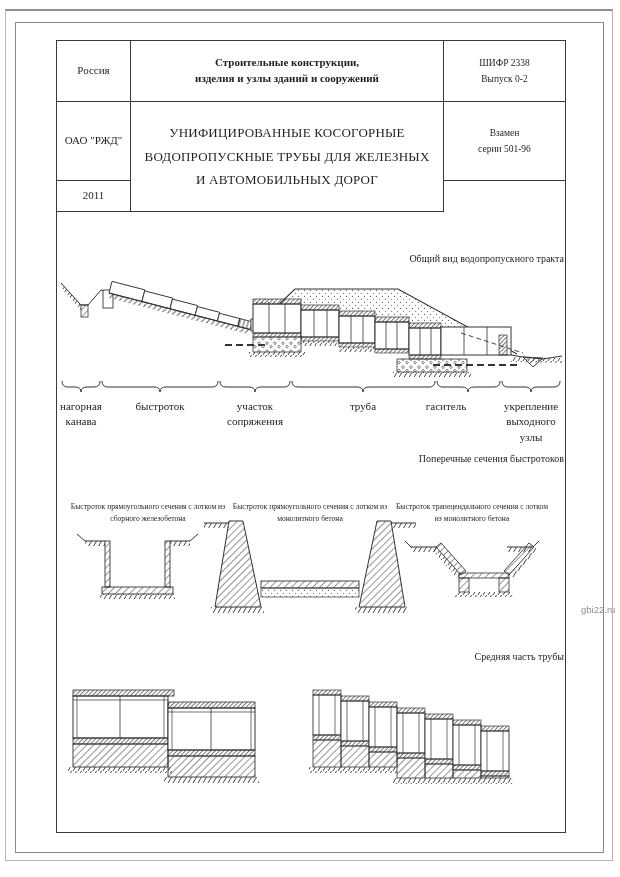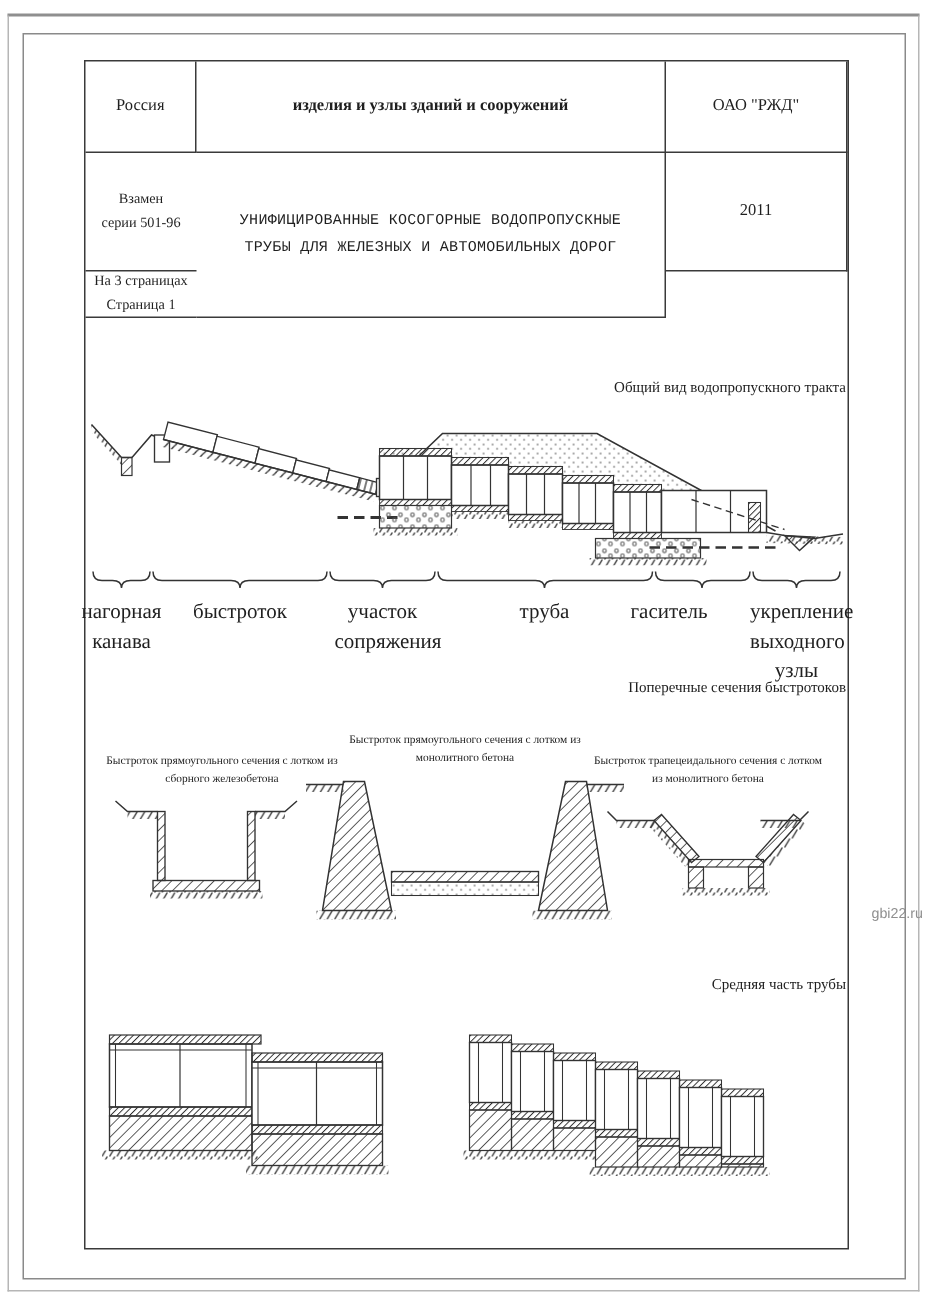--- a/index.html
+++ b/index.html
@@ -16,68 +16,69 @@
   
   .tb { display: grid; grid-template-columns: 74px 313px 1fr;
         grid-template-rows: 61px 79px 31px; width: 100%; }
   .cell { display: flex; flex-direction: column; align-items: center; justify-content: center;
           text-align: center; line-height: 1.45; }
   .br { border-right: 1.4px solid #3a3a3a; }
   .bb { border-bottom: 1.4px solid #3a3a3a; }
   .t11 { font-size: 11px; }
   .t95 { font-size: 9.5px; line-height: 1.7; }
   .bold { font-weight: bold; }
-  .doc-title { font-size: 10px; line-height: 1.8; max-width: 288px; letter-spacing: 0.2px; font-family: Liberation Mono, monospace; }
+  .doc-title { font-size: 13px; line-height: 1.8; max-width: 288px; letter-spacing: 0.2px; }
   .span2 { grid-row: 2 / 4; grid-column: 2; }
 
   .drawings { position: absolute; left: 0; top: 172px; width: 507px; height: 619px; }
   .fig-title { position: absolute; width: 100%; text-align: right; font-size: 10px; }
   .fig-svg { position: absolute; left: 0; }
 
-  .lbl { position: absolute; font-size: 14px; line-height: 1.4; text-align: center; }
+  .lbl { position: absolute; font-size: 11px; line-height: 1.4; text-align: center; }
   .cap { position: absolute; font-size: 7.6px; line-height: 1.55; text-align: center; width: 160px; margin-top: 22px; }
 
   .watermark { position: absolute; left: 581px; top: 556px; font-family: "Liberation Sans", sans-serif;
                font-size: 9.5px; color: #8f8f8f; z-index: 5; margin-top: 48px; }
   svg { display: block; }
 </style>
 </head>
 <body>
 
 <div class="canvas">
   <div class="page-edge"></div>
   <div class="frame"></div>
 
   <div class="content">
 
     <div class="tb">
       <div class="cell br bb t11">
         <span>Россия</span>
       </div>
       <div class="cell br bb t11 bold">
+        <span>Строительные конструкции,</span>
         <span>изделия и узлы зданий и сооружений</span>
+      </div>
+      <div class="cell bb t95">
+        <span>ШИФР 2338</span>
+        <span>Выпуск 0-2</span>
       </div>
 
       <div class="cell br bb t11">
         <span>ОАО "РЖД"</span>
       </div>
       <div class="cell br bb span2">
         <span class="doc-title">УНИФИЦИРОВАННЫЕ КОСОГОРНЫЕ ВОДОПРОПУСКНЫЕ ТРУБЫ ДЛЯ ЖЕЛЕЗНЫХ И АВТОМОБИЛЬНЫХ ДОРОГ</span>
       </div>
       <div class="cell bb t95">
         <span>Взамен</span>
         <span>серии 501-96</span>
       </div>
 
       <div class="cell br bb t11">
         <span>2011</span>
-      </div>
-      <div class="cell bb t95">
-        <span>На 3 страницах</span>
-        <span>Страница 1</span>
       </div>
     </div>
 
     <div class="drawings">
 
       <div class="fig-title" style="top:40px">Общий вид водопропускного тракта</div>
 
       <svg class="fig-svg" style="top:64px" width="507" height="100" viewBox="0 0 507 100">
         <defs>
           <pattern id="hatch" width="5" height="5" patternUnits="userSpaceOnUse" patternTransform="rotate(45)">
@@ -209,21 +210,21 @@
       <div class="lbl" style="top:186px;left:-5px;width:58px">нагорная канава</div>
       <div class="lbl" style="top:186px;left:68px;width:70px">быстроток</div>
       <div class="lbl" style="top:186px;left:166px;width:64px">участок сопряжения</div>
       <div class="lbl" style="top:186px;left:276px;width:60px">труба</div>
       <div class="lbl" style="top:186px;left:359px;width:60px">гаситель</div>
       <div class="lbl" style="top:186px;left:443px;width:62px">укрепление выходного узлы</div>
 
       <div class="fig-title" style="top:240px">Поперечные сечения быстротоков</div>
 
       <div class="cap" style="top:266px;left:11px">Быстроток прямоугольного сечения с лотком из сборного железобетона</div>
-      <div class="cap" style="top:252px;left:173px">Быстроток прямоугольного сечения с лотком из монолитного бетона</div>
+      <div class="cap" style="top:266px;left:173px">Быстроток прямоугольного сечения с лотком из монолитного бетона</div>
       <div class="cap" style="top:266px;left:335px">Быстроток трапецеидального сечения с лотком из монолитного бетона</div>
 
       <svg class="fig-svg" style="top:304px" width="507" height="125" viewBox="0 0 507 125">
 
         <g>
           <path d="M20,17 L28,24 L48,24" stroke="#333" stroke-width="1" fill="none"></path>
           <rect x="28" y="24" width="20" height="5" fill="url(#ticks)"></rect>
           <path d="M113,24 L133,24 L141,17" stroke="#333" stroke-width="1" fill="none"></path>
           <rect x="113" y="24" width="20" height="5" fill="url(#ticks)"></rect>
           <rect x="48" y="24" width="5" height="46" fill="url(#hatch)" stroke="#333" stroke-width="0.9"></rect>

